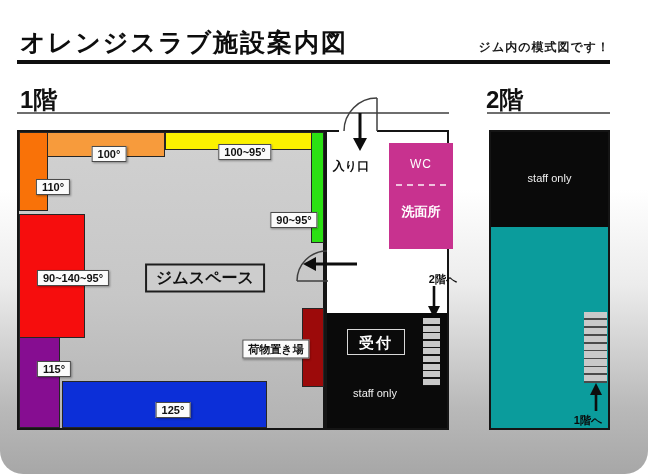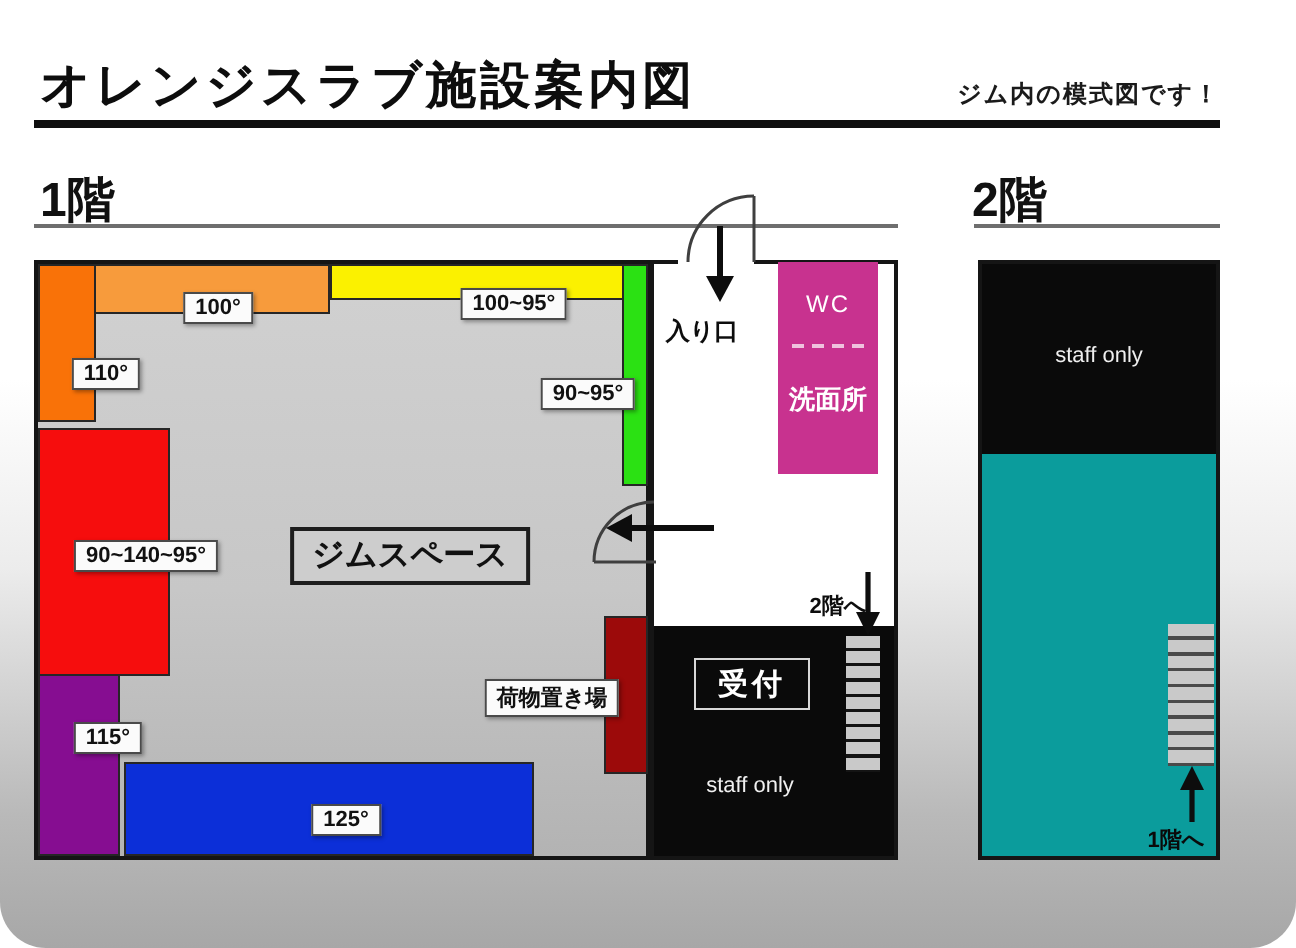--- a/index.html
+++ b/index.html
@@ -30,22 +30,22 @@
   .w-red-left{left:2px;top:84px;width:66px;height:124px;}
   .w-purple-left{left:2px;top:207px;width:41px;height:91px;}
   .w-blue-bottom{left:45px;top:251px;width:205px;height:47px;}
   .w-storage{left:285px;top:178px;width:22px;height:79px;}
   .lbl{position:absolute;transform:translate(-50%,-50%);background:#fbfbfb;border:1px solid #4a4a4a;
     color:#111;font-size:11px;font-weight:600;padding:1px 5px;white-space:nowrap;z-index:6;
     box-shadow:1px 1px 2px rgba(0,0,0,.35);}
   .lbl-gym{background:#cdcdcd;border:2px solid #1d1d1d;font-size:16px;font-weight:700;padding:2px 9px;box-shadow:none;}
   .plain{position:absolute;transform:translate(-50%,-50%);color:#0d0d0d;white-space:nowrap;z-index:6;}
   .entr-lbl{left:334px;top:36px;font-size:12px;font-weight:700;}
-  .to2f{left:402px;top:149px;font-size:11px;font-weight:700;margin-top:24px;}
-  .wc{position:absolute;left:372px;top:1px;width:50px;height:106px;z-index:4;color:#fff;}
+  .to2f{left:426px;top:149px;font-size:11px;font-weight:700;}
+  .wc{position:absolute;left:372px;top:13px;width:64px;height:106px;z-index:4;color:#fff;}
   .wc-l1{position:absolute;left:0;top:14px;width:100%;text-align:center;font-size:12px;letter-spacing:1px;}
   .wc-div{position:absolute;left:7px;right:7px;top:41px;height:0;border-top:2px dashed rgba(255,255,255,.7);}
   .wc-l2{position:absolute;left:0;top:60px;width:100%;text-align:center;font-size:13px;font-weight:700;}
   .reception{position:absolute;left:310px;top:183px;width:120px;height:115px;background:#0a0a0a;z-index:3;}
   .reception-box{position:absolute;left:20px;top:16px;width:58px;height:26px;border:1px solid #d8d8d8;
     color:#ffffff;font-size:15px;font-weight:700;line-height:25px;text-align:center;letter-spacing:2px;}
   .staff-txt{position:absolute;left:0;top:74px;width:96px;text-align:center;font-size:11px;color:#f0f0f0;}
   .stairs1{position:absolute;left:406px;top:188px;width:17px;height:68px;z-index:4;
     background:repeating-linear-gradient(180deg,#c9c9c9 0 6px,#141414 6px 7.6px);}
   
@@ -84,22 +84,22 @@
     <div class="wall w-orange-left" style="background: rgb(249, 114, 8);"></div>
     <div class="wall w-yellow-top" style="background: rgb(251, 241, 0);"></div>
     <div class="wall w-green-right" style="background: rgb(43, 225, 19);"></div>
     <div class="wall w-red-left" style="background: rgb(246, 13, 13);"></div>
     <div class="wall w-purple-left" style="background: rgb(134, 13, 145);"></div>
     <div class="wall w-blue-bottom" style="background: rgb(12, 47, 216);"></div>
     <div class="wall w-storage" style="background: rgb(156, 10, 10);"></div>
 
     <div class="lbl" style="left:92px;top:24px;">100°</div>
     <div class="lbl" style="left:36px;top:57px;">110°</div>
-    <div class="lbl" style="left:240px;top:22px;">100~95°</div>
-    <div class="lbl" style="left:277px;top:67px;">90~95°</div>
+    <div class="lbl" style="left:228px;top:22px;">100~95°</div>
+    <div class="lbl" style="left:277px;top:90px;">90~95°</div>
     <div class="lbl" style="left:56px;top:148px;">90~140~95°</div>
     <div class="lbl" style="left:37px;top:239px;">115°</div>
     <div class="lbl" style="left:156px;top:280px;">125°</div>
     <div class="lbl" style="left:259px;top:219px;font-weight:700;">荷物置き場</div>
     <div class="lbl lbl-gym" style="left:188px;top:148px;">ジムスペース</div>
 
     <div class="plain entr-lbl">入り口</div>
     <div class="plain to2f">2階へ</div>
 
     <div class="wc" style="background: rgb(200, 50, 143);">

